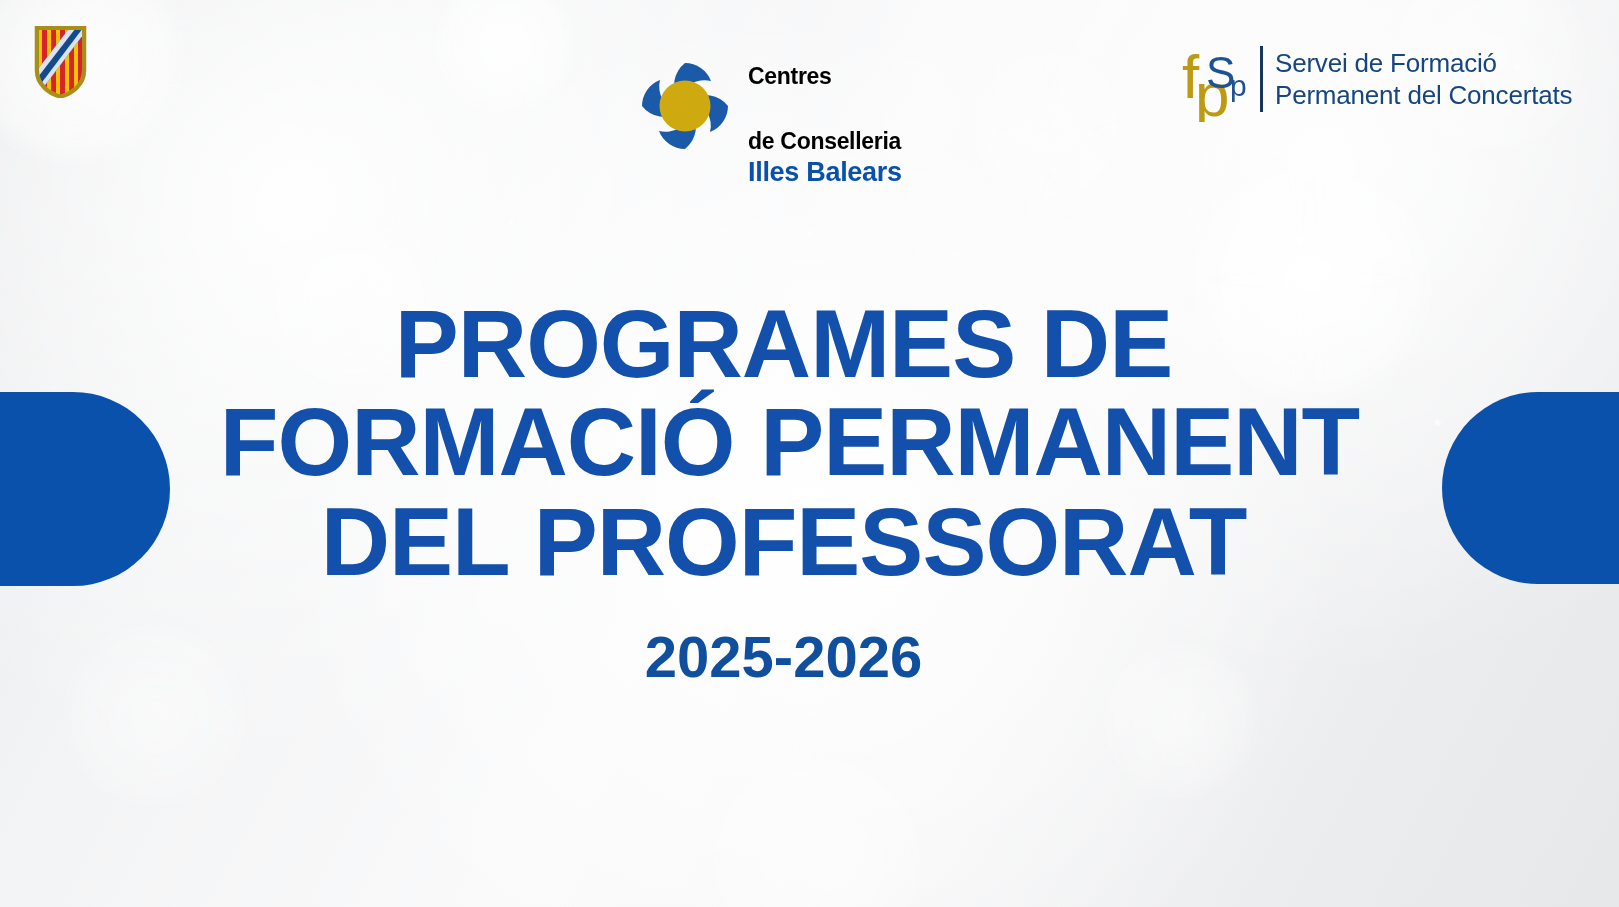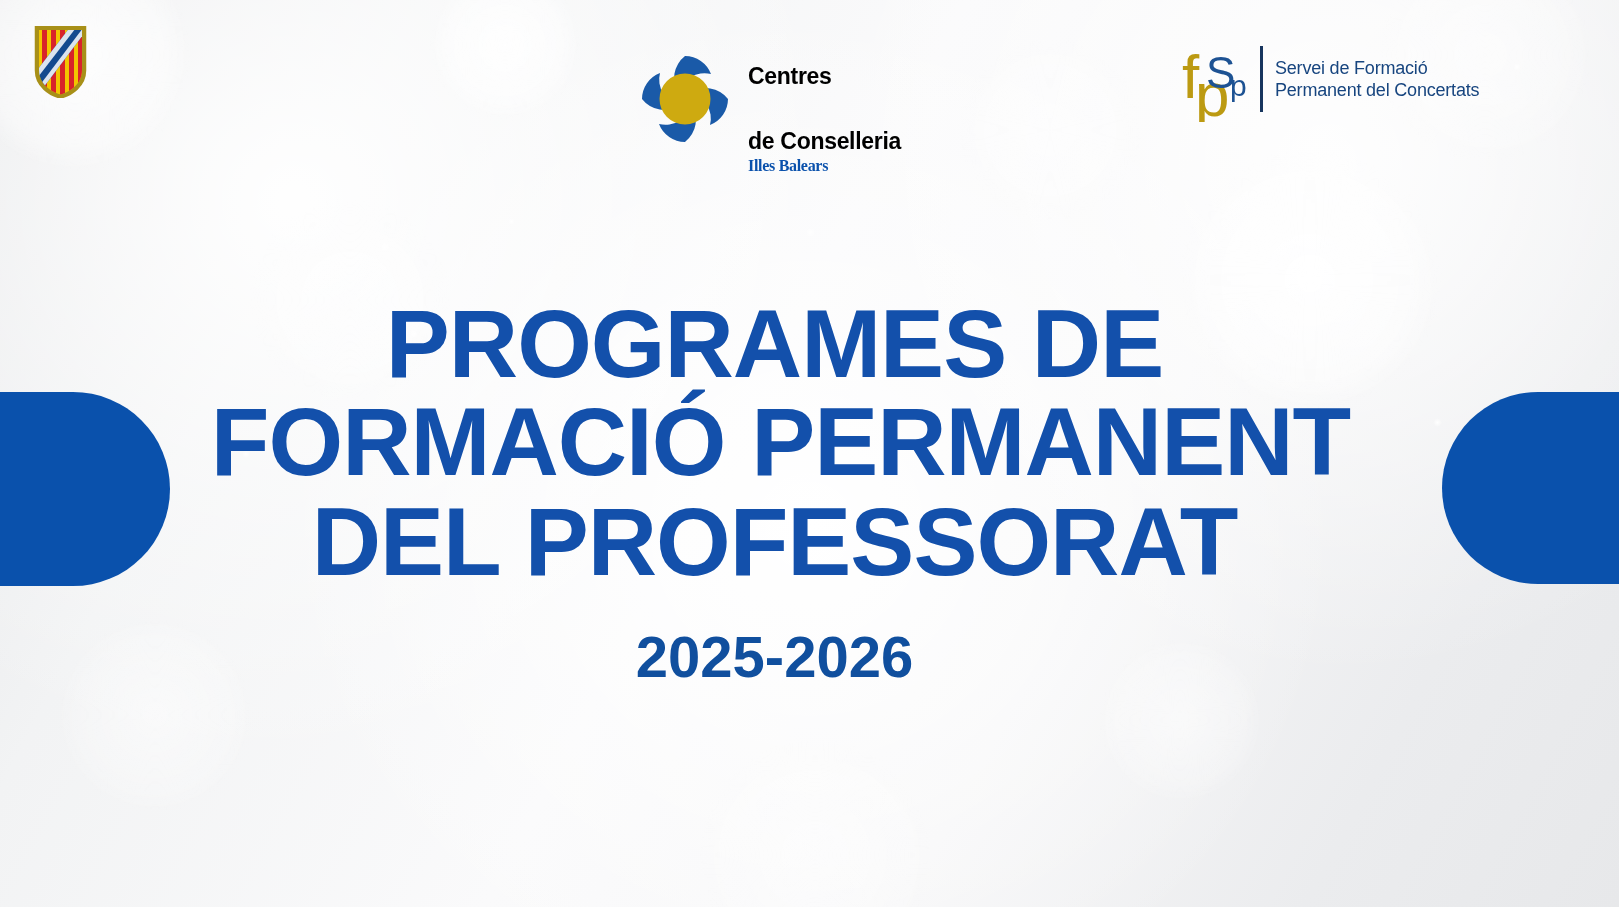--- a/index.html
+++ b/index.html
@@ -109,59 +109,58 @@
   .cdp-l1, .cdp-l2 {
     font-size: 23px;
     font-weight: bold;
     color: #000000;
     line-height: 1.19;
     letter-spacing: -0.3px;
     white-space: nowrap;
     margin-top: 38px;
   }
   .cdp-l3 {
-    font-size: 16px;
+    font-size: 27px;
     font-weight: bold;
     color: #0a51ac;
     line-height: 1.19;
     letter-spacing: -0.3px;
     white-space: nowrap;
-    font-family: Liberation Serif, serif;
   }
 
   
   #logo-sfpp {
     position: absolute;
     left: 1182px;
     top: 36px;
     display: flex;
     align-items: center;
     gap: 0px;
   }
   #fsp-monogram-icon { display: block; }
   .sfpp-rule {
     width: 3px;
     height: 66px;
     background: #17355e;
     margin: 0 12px 0 4px;
   }
   .sfpp-text { padding-top: 1px; }
   .sfpp-l1, .sfpp-l2 {
-    font-size: 18px;
+    font-size: 26px;
     font-weight: normal;
     color: #17457f;
     line-height: 1.2;
     letter-spacing: -0.2px;
     white-space: nowrap;
   }
 
   
   #title-block {
     position: absolute;
-    left: 4px;
+    left: 13px;
     top: 296px;
     width: 1541px;
     text-align: center;
   }
   .title-line {
     color: #1350ab;
     font-weight: bold;
     letter-spacing: -1px;
     white-space: nowrap;
   }

